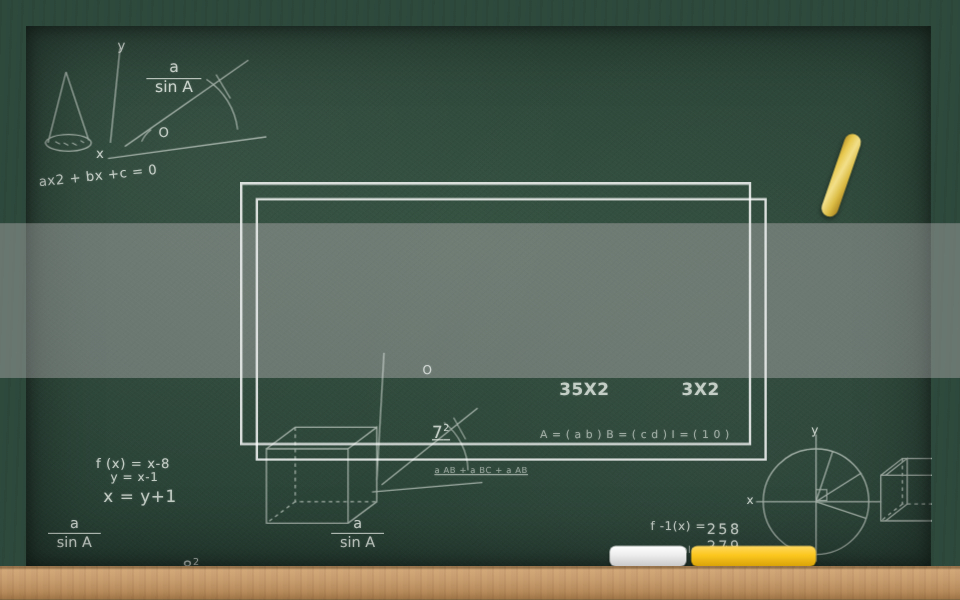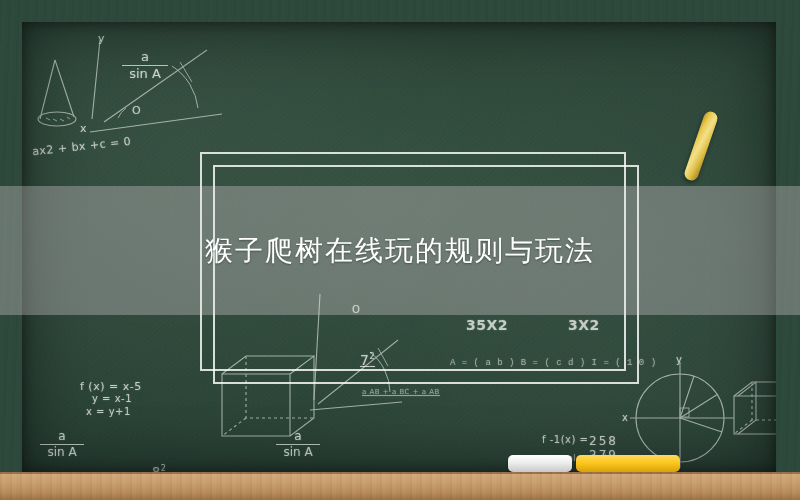--- a/index.html
+++ b/index.html
@@ -187,23 +187,23 @@
       <div class="frac" style="left:100px;top:28px;font-size:13px;width:46px;">
         <span class="n">a</span>
         <span class="bar"></span>
         <span class="d">sin A</span>
       </div>
       <div class="cktext" style="left:76px;top:10px;font-size:11px;">y</div>
       <div class="cktext" style="left:58px;top:100px;font-size:11px;">x</div>
       <div class="cktext" style="left:110px;top:82px;font-size:11px;">O</div>
       <div class="cktext" style="left:10px;top:118px;font-size:11px;transform:rotate(-6deg);">ax2 + bx +c = 0</div>
 
-      <div class="cktext" style="left:58px;top:358px;font-size:11px;">f (x) = x-5</div>
+      <div class="cktext" style="left:58px;top:358px;font-size:11px;">f (x) = x-8</div>
       <div class="cktext" style="left:70px;top:371px;font-size:10px;">y = x-1</div>
-      <div class="cktext" style="left:64px;top:384px;font-size:10px;">x = y+1</div>
+      <div class="cktext" style="left:64px;top:384px;font-size:14px;">x = y+1</div>
       <div class="frac" style="left:18px;top:408px;font-size:12px;width:44px;">
         <span class="n">a</span>
         <span class="bar"></span>
         <span class="d">sin A</span>
       </div>
       <div class="cktext" style="left:130px;top:420px;font-size:13px;margin-top:22px;">
         <span>8</span><sup style="font-size:8px;">2</sup>
       </div>
 
       <div class="frac" style="left:254px;top:408px;font-size:12px;width:44px;">
@@ -218,36 +218,35 @@
 
       <div class="cktext" style="left:168px;top:400px;font-size:10px;left:520px;margin-top:12px;">f -1(x) =</div>
       <div class="cktext" style="left:546px;top:432px;font-size:8px;opacity:.6;">alog (bc)</div>
       <div class="cktext" style="left:567px;top:412px;font-size:12px;letter-spacing:2px;">258</div>
       <div class="cktext" style="left:567px;top:426px;font-size:12px;letter-spacing:2px;">279</div>
       <div class="cktext" style="left:570px;top:441px;font-size:12px;letter-spacing:2px;">637</div>
       <div style="position:absolute;left:565px;top:439px;width:36px;height:1px;background:#e9efe9;opacity:.7;"></div>
 
       <div class="cktext" style="left:444px;top:295px;font-size:14px;font-weight:bold;">35X2</div>
       <div class="cktext" style="left:546px;top:295px;font-size:14px;font-weight:bold;">3X2</div>
-      <div class="cktext" style="left:428px;top:336px;font-size:9px;opacity:.6;font-family:Liberation Mono, monospace;">A = ( a  b )  B = ( c  d )  I = ( 1  0 )</div>
+      <div class="cktext" style="left:428px;top:336px;font-size:9px;opacity:.6;">A = ( a  b )  B = ( c  d )  I = ( 1  0 )</div>
       <div class="cktext" style="left:654px;top:332px;font-size:10px;">y</div>
       <div class="cktext" style="left:600px;top:390px;font-size:10px;">x</div>
       <div class="cktext" style="left:330px;top:282px;font-size:10px;">O</div>
     </div>
 
     <div class="rect-outer"></div>
     <div class="rect-inner"></div>
 
     <div class="chalk-stick"></div>
 
     <div class="board-vignette"></div>
   </div>
 
   <div class="banner"></div>
-  <div class="title">猴子爬树在线玩的规则与玩法</div>
 
   <div class="ledge-chalk white"></div>
   <div class="ledge-chalk yellow"></div>
 
   <div class="ledge">
     <div class="ledge-edge"></div>
     <div class="ledge-grain"></div>
   </div>
 
 </div>

